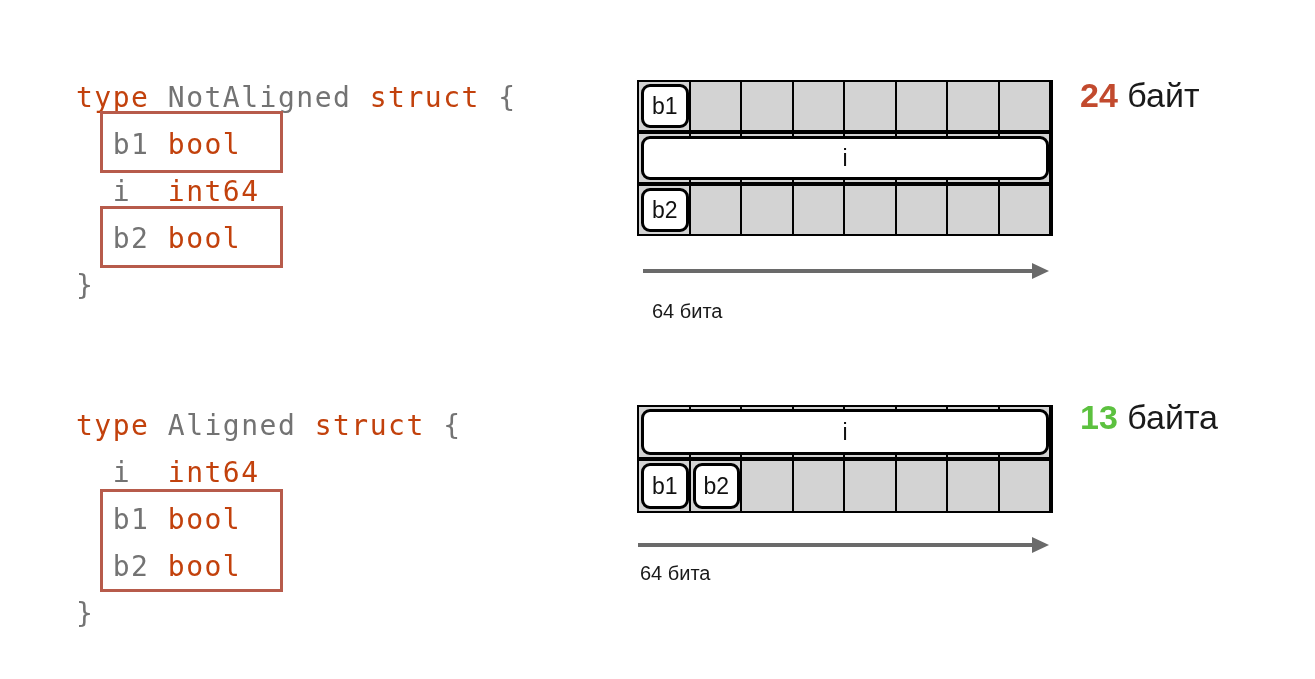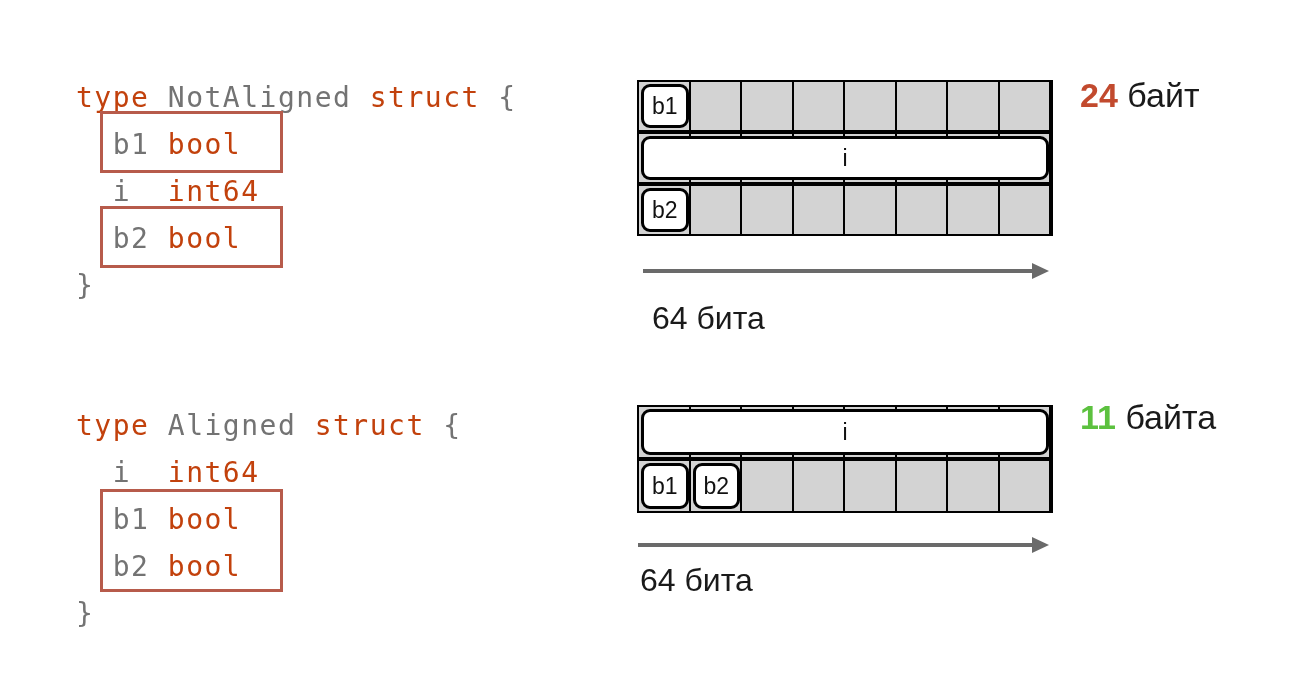--- a/index.html
+++ b/index.html
@@ -35,21 +35,21 @@
     font-family:"Liberation Sans",sans-serif;font-size:23px;color:#111;
   }
   
   .axis-arrow{position:absolute;height:16px}
   .arrow-line{position:absolute;left:0;right:13px;top:6px;height:4px;background:#6a6a6a}
   .arrow-head{
     position:absolute;right:0;top:0;width:0;height:0;
     border-left:17px solid #6a6a6a;border-top:8px solid transparent;border-bottom:8px solid transparent;
   }
   
-  .axis-label{position:absolute;font-size:32px;color:#1a1a1a}
+  .axis-label{position:absolute;font-size:20px;color:#1a1a1a}
   .size-label{position:absolute;font-size:34px;color:#1a1a1a;white-space:nowrap}
   .size-number{font-weight:700}
   .size-number.red{color:#c24a2e}
   .size-number.green{color:#5cc13f}
 </style>
 </head>
 <body>
 
 <div>
 
@@ -129,21 +129,21 @@
         <div class="mcell"></div>
         <div class="mcell"></div>
         <div class="mcell"></div>
         <div class="mcell"></div>
         <div class="mcell"></div>
         <div class="fbox" style="left: 2px; width: 47.5px;">b1</div>
         <div class="fbox" style="left: 53.5px; width: 47.5px;">b2</div>
       </div>
     </div>
 
-  <div class="size-label" style="left:1080px;top:398px"><span class="size-number green">11</span> <span>байта</span></div>
+  <div class="size-label" style="left:1080px;top:398px"><span class="size-number green">13</span> <span>байта</span></div>
 
   <div class="axis-arrow" style="left:638px;top:537px;width:411px">
     <div class="arrow-line"></div>
     <div class="arrow-head"></div>
   </div>
   <div class="axis-label" style="left:640px;top:562px">64 бита</div>
 
 </div>
 
 </body></html>

